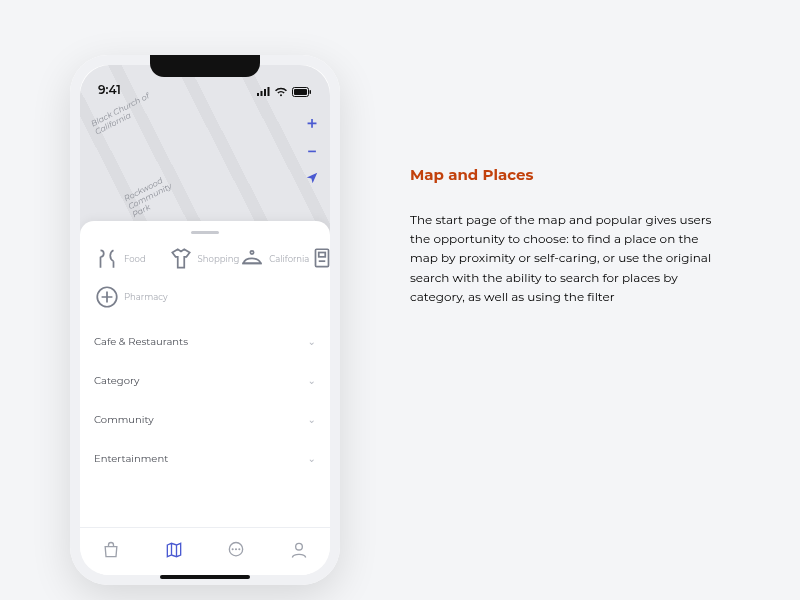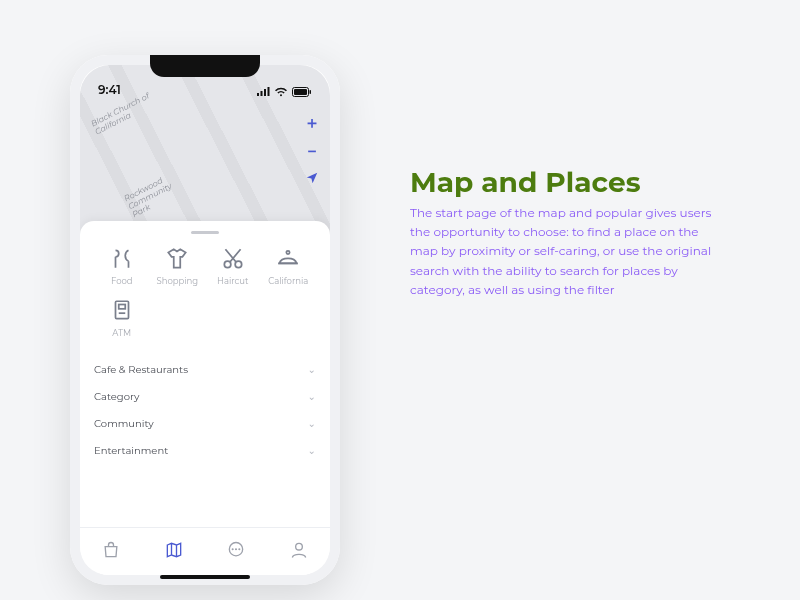--- a/index.html
+++ b/index.html
@@ -134,21 +134,21 @@
     margin: 0 auto 12px;
   }
   .quick-grid {
     display: grid;
     grid-template-columns: repeat(4, 1fr);
     gap: 12px 0;
     margin-bottom: 18px;
   }
   .qitem {
     display: flex;
-    flex-direction: column;
+    flex-direction: row;
     align-items: center;
     gap: 4px;
     cursor: pointer;
   }
   .qitem svg { width: 26px; height: 26px; stroke: #7a7f8c; fill: none; stroke-width: 1.6; }
   .qitem .lbl { font-size: 8.5px; color: #a8abb3; text-align: center; }
 
   .section-title {
     font-size: 11px;
     font-weight: 700;
@@ -156,20 +156,21 @@
     margin: 8px 0 8px;
   }
   .catrow {
     display: flex;
     justify-content: space-between;
     align-items: center;
     padding: 7px 0;
     font-size: 10px;
     color: #4a4d55;
     cursor: pointer;
+    margin-top: 12px;
   }
   .catrow .chev { color: #b7bac2; font-size: 10px; }
 
   
   .tabbar {
     position: absolute;
     bottom: 0;
     left: 0;
     right: 0;
     height: 48px;
@@ -178,22 +179,22 @@
     display: flex;
     justify-content: space-around;
     align-items: center;
     z-index: 4;
   }
   .tabbar svg { width: 20px; height: 20px; stroke: #9da1ab; fill: none; stroke-width: 1.6; }
   .tabbar .active svg { stroke: #4a5ad1; }
 
   
   .copy { max-width: 310px; padding-top: 110px; }
-  .copy h1 { font-size: 28px; font-weight: 700; color: #4d7c0f; margin-bottom: 4px; }
-  .copy p  { font-size: 12px; line-height: 1.6; color: #8b5cf6; }
+  .copy h1 { font-size: 15px; font-weight: 700; color: #c2410c; margin-bottom: 26px; }
+  .copy p  { font-size: 12px; line-height: 1.6; color: #000000; }
 </style>
 </head>
 <body>
 
 <div class="stage">
 
   <div class="phone">
     <div class="notch"></div>
     <div class="phone-inner">
 
@@ -244,35 +245,35 @@
               <span class="lbl">Food</span>
             </div>
             <div class="qitem">
               <svg viewBox="0 0 24 24">
                 <use href="#i-clothing"></use>
               </svg>
               <span class="lbl">Shopping</span>
             </div>
             <div class="qitem">
               <svg viewBox="0 0 24 24">
-                <use href="#i-haircut"></use>
-              </svg>
-              <span class="lbl">Haircut</span>
-            </div>
-            <div class="qitem">
-              <svg viewBox="0 0 24 24">
                 <use href="#i-restaurant"></use>
               </svg>
               <span class="lbl">California</span>
             </div>
             <div class="qitem">
               <svg viewBox="0 0 24 24">
                 <use href="#i-atm"></use>
               </svg>
               <span class="lbl">ATM</span>
+            </div>
+            <div class="qitem">
+              <svg viewBox="0 0 24 24">
+                <use href="#i-pharmacy"></use>
+              </svg>
+              <span class="lbl">Pharmacy</span>
             </div>
           </div>
 
         <div id="cat-list">
             <div class="catrow">
               <span>Cafe &amp; Restaurants</span>
               <span class="chev">⌄</span>
             </div>
             <div class="catrow">
               <span>Category</span>

